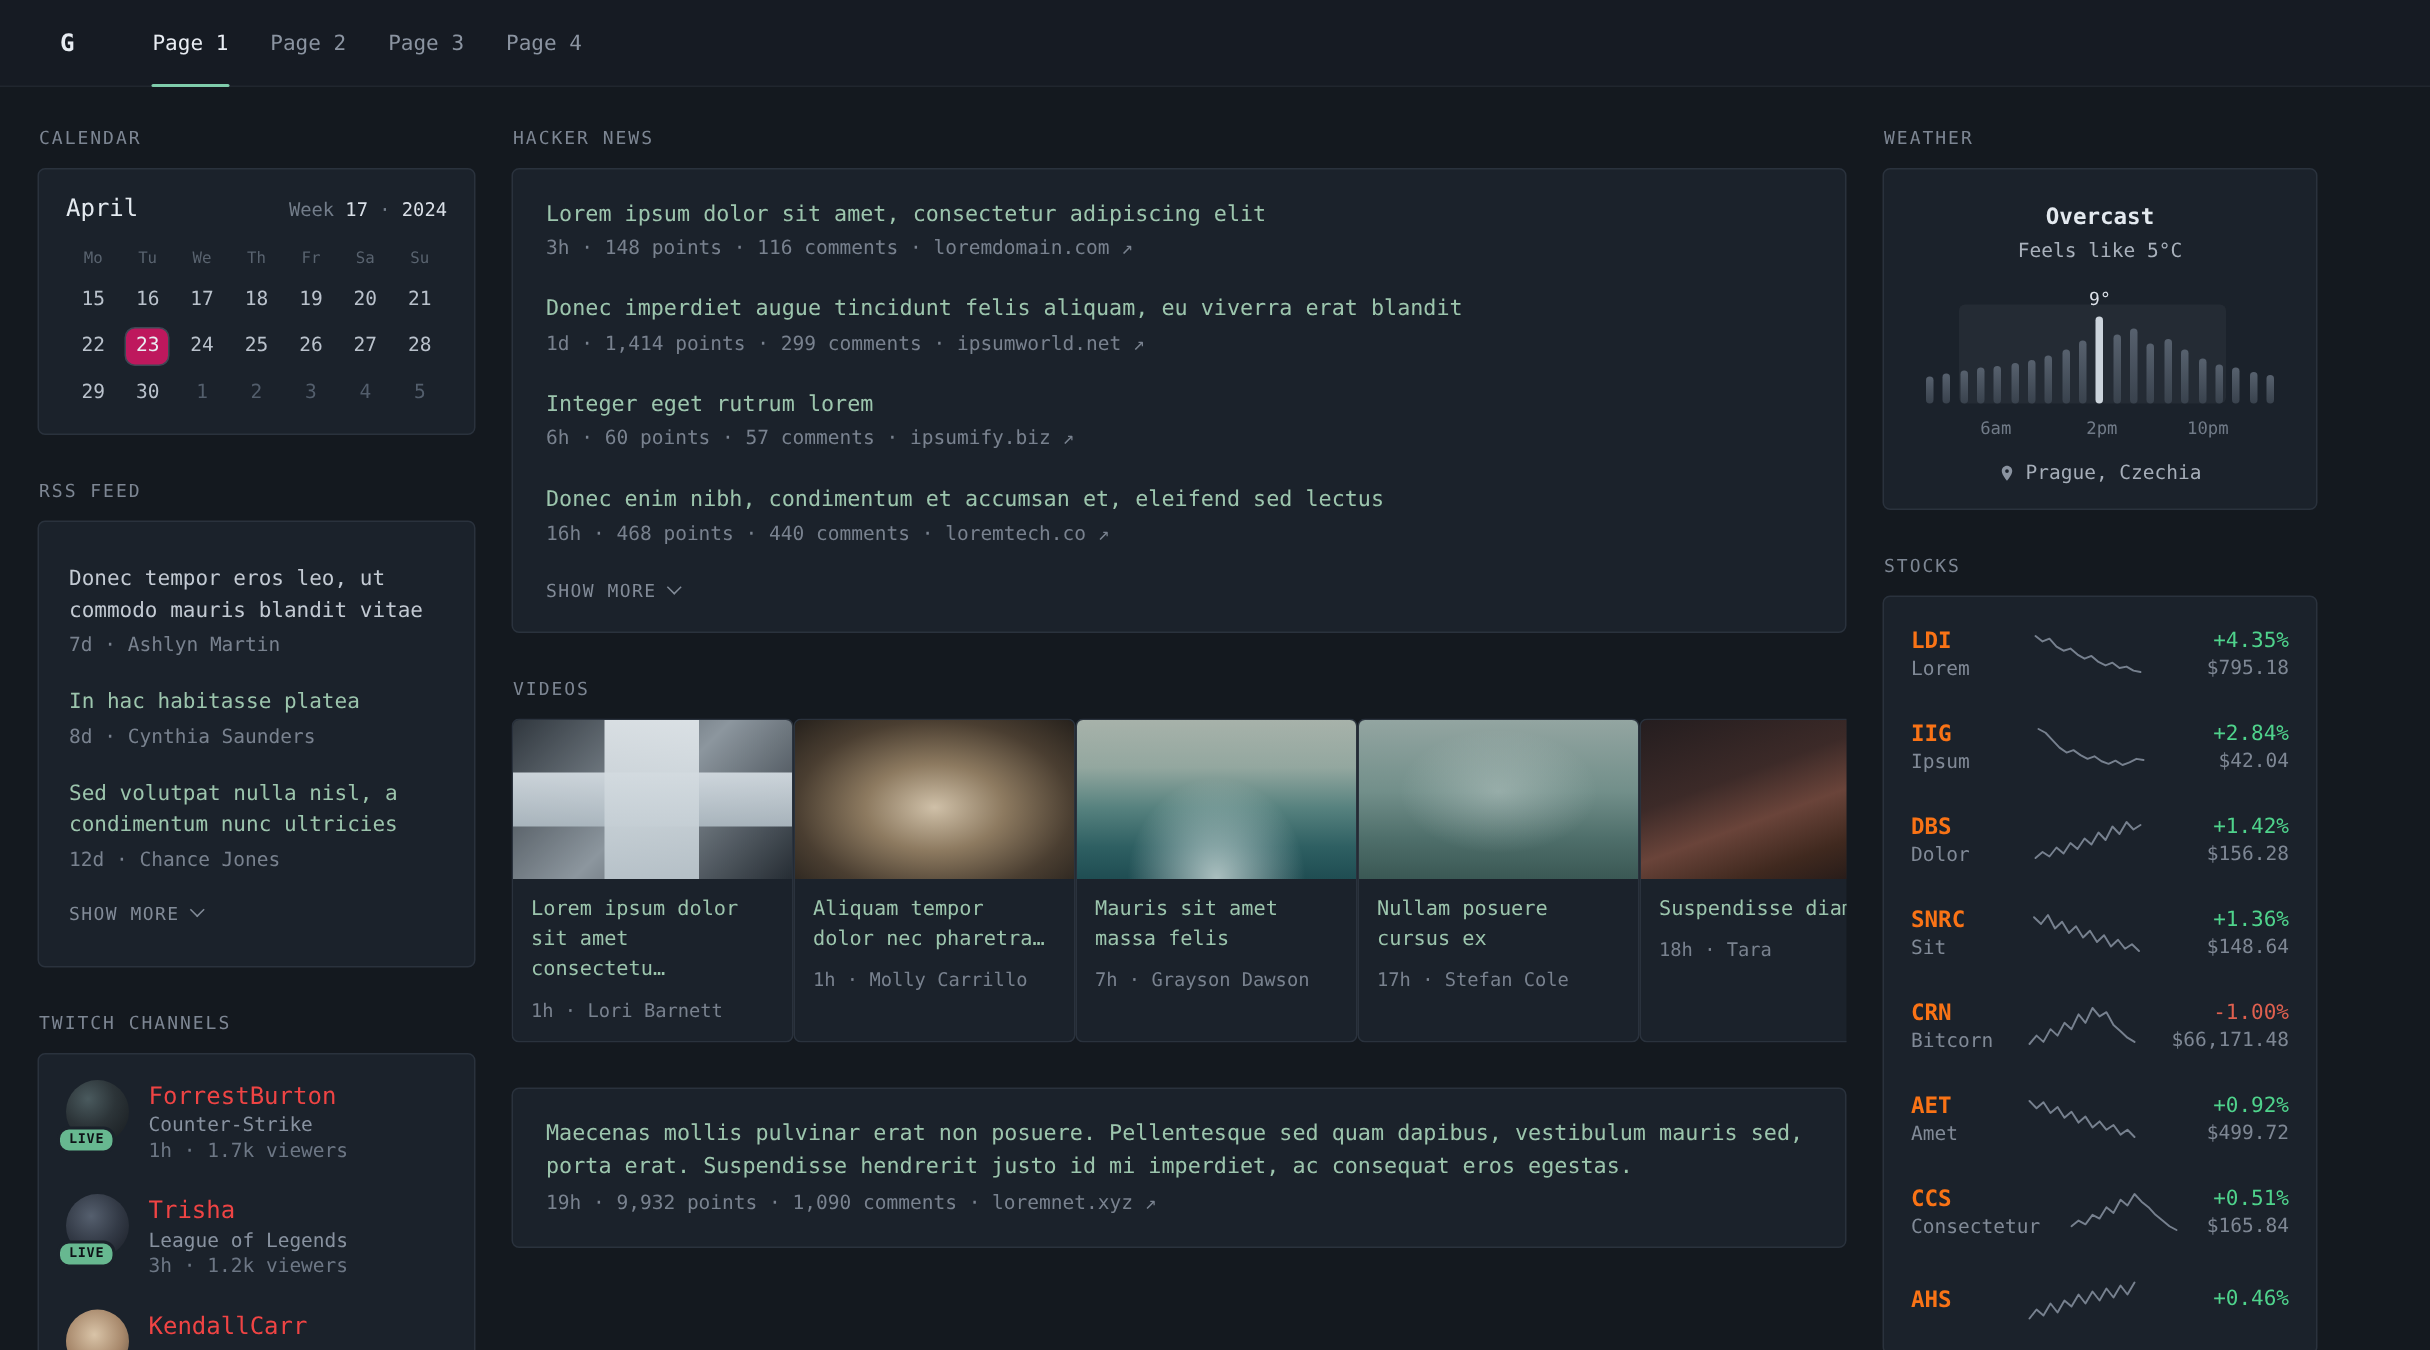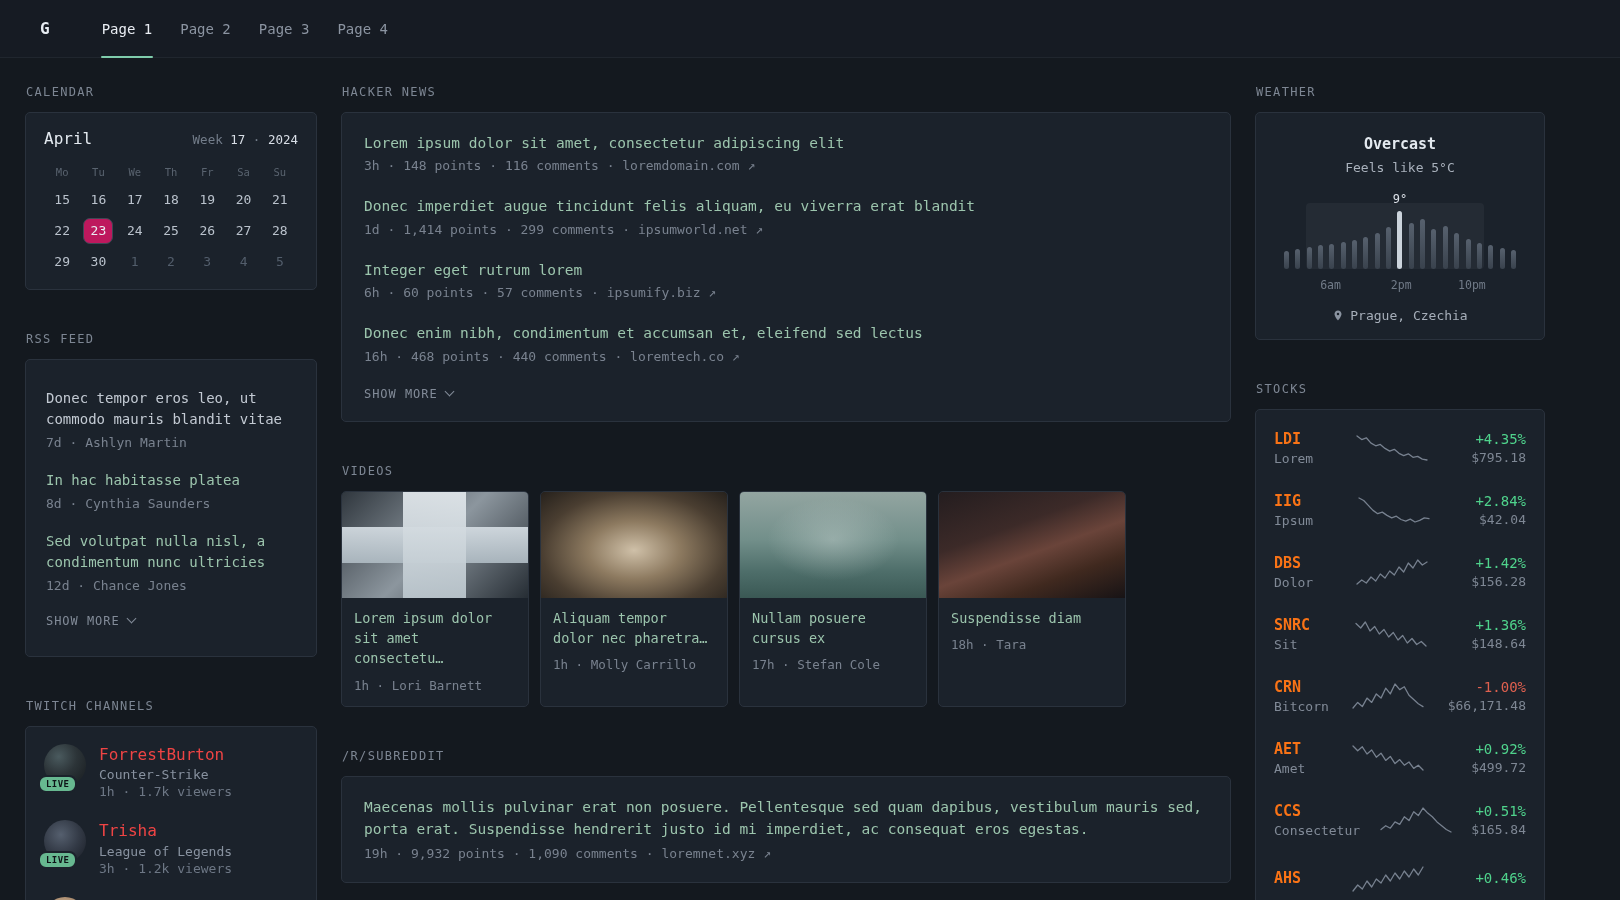--- a/index.html
+++ b/index.html
@@ -18,21 +18,21 @@
   
   nav{height:58px;display:flex;align-items:stretch;padding:0 25px;border-bottom:1px solid var(--nav-border);background:#161b23;}
   .logo{align-self:center;font-size:16px;font-weight:bold;color:#e7ecf2;margin:0 38px 0 15px;}
   .tabs{display:flex;align-items:stretch;}
   .tab{position:relative;display:flex;align-items:center;padding:0 14px;color:#8b94a1;font-size:14px;cursor:pointer;}
   .tab.active{color:#e9edf3;}
   .tab.active::after{content:'';position:absolute;left:13px;right:13px;bottom:-1px;height:2px;background:var(--accent);border-radius:1px;}
 
   
   main{display:grid;grid-template-columns:292px 890px 290px;column-gap:24px;padding:27px 25px 0;align-items:start;}
-  section.widget{margin-bottom:42px;}
+  section.widget{margin-bottom:30px;}
   .wtitle{font-size:12px;font-weight:400;letter-spacing:.11em;color:#7d8693;margin:0 0 13px 1px;text-transform:uppercase;}
   .card{background:var(--card);border:1px solid var(--border);border-radius:5px;}
 
   
   .cal{padding:16px 18px 12px;}
   .cal-head{display:flex;justify-content:space-between;align-items:baseline;}
   .cal-month{font-size:16px;color:#e4eaf0;font-weight:500;}
   .cal-week{font-size:12.5px;}
   .cal-week .dim{color:#737d8a;}
   .cal-week .lit{color:#d9dfe7;}
@@ -65,21 +65,21 @@
   .channel:last-of-type{margin-bottom:0;}
   .avatar-wrap{position:relative;width:42px;height:42px;flex:none;}
   .avatar{width:42px;height:42px;border-radius:50%;}
   .live-badge{display:none;position:absolute;left:-6px;bottom:-7px;background:#67b890;color:#0e1217;font-size:9px;font-weight:bold;letter-spacing:.05em;padding:2px 6px;border-radius:8px;border:2px solid #1b222b;}
   .live-badge.on{display:inline-block;}
   .ch-name{font-size:16px;color:#ef4444;line-height:1.35;}
   .ch-game{font-size:13px;color:#8892a0;margin-top:2px;}
   .ch-meta{font-size:13px;color:#6d7785;margin-top:2px;}
 
   
-  .video-row{display:flex;gap:11px;overflow:hidden;cursor:grab;}
+  .video-row{display:flex;overflow:hidden;cursor:grab;}
   .video-card{width:188px;flex:none;background:var(--card);border:1px solid var(--border);border-radius:5px;cursor:pointer;}
   .video-thumb{height:106px;border-radius:4px 4px 0 0;}
   .video-body{padding:10px 12px 13px;}
   .video-title{color:var(--link);font-size:13.5px;line-height:1.5;}
   .video-meta{color:#79828f;font-size:12.5px;margin-top:9px;white-space:nowrap;overflow:hidden;}
 
   
   .weather-card{padding:22px 20px 16px;text-align:center;}
   .w-cond{font-size:15px;font-weight:600;color:#e3e9ef;}
   .w-feels{font-size:13px;color:#a9b1bc;margin-top:7px;}
@@ -373,20 +373,27 @@
           </div>
 
           <div class="video-card">
             <div class="video-thumb" style="background: radial-gradient(at 50% 55%, rgb(207, 192, 168) 0%, rgb(141, 122, 96) 35%, rgb(74, 62, 49) 70%, rgb(38, 33, 28) 100%);"></div>
             <div class="video-body">
               <div class="video-title">Aliquam tempor dolor nec pharetra…</div>
               <div class="video-meta">1h · Molly Carrillo</div>
             </div>
           </div>
 
+          <div class="video-card">
+            <div class="video-thumb" style="background: radial-gradient(at 50% 100%, rgba(230, 240, 238, 0.7) 0%, rgba(230, 240, 238, 0) 45%), linear-gradient(rgb(167, 178, 170) 0%, rgb(147, 167, 159) 30%, rgb(87, 130, 127) 55%, rgb(46, 95, 98) 80%, rgb(31, 77, 82) 100%);"></div>
+            <div class="video-body">
+              <div class="video-title">Mauris sit amet massa felis</div>
+              <div class="video-meta">7h · Grayson Dawson</div>
+            </div>
+          </div>
 
           <div class="video-card">
             <div class="video-thumb" style="background: radial-gradient(at 50% 45%, rgba(220, 228, 226, 0.35) 0%, rgba(220, 228, 226, 0) 50%), linear-gradient(rgb(147, 165, 161) 0%, rgb(114, 143, 138) 45%, rgb(78, 110, 106) 75%, rgb(58, 88, 84) 100%);"></div>
             <div class="video-body">
               <div class="video-title">Nullam posuere cursus ex</div>
               <div class="video-meta">17h · Stefan Cole</div>
             </div>
           </div>
 
           <div class="video-card">
@@ -394,21 +401,20 @@
             <div class="video-body">
               <div class="video-title">Suspendisse diam</div>
               <div class="video-meta">18h · Tara</div>
             </div>
           </div>
 
       </div>
     </section>
 
     <section class="widget reddit">
-      <h2 class="wtitle">/R/SUBREDDIT</h2>
       <div class="card feed">
 
           <div class="feed-item">
             <div class="feed-title">Maecenas mollis pulvinar erat non posuere. Pellentesque sed quam dapibus, vestibulum mauris sed, porta erat. Suspendisse hendrerit justo id mi imperdiet, ac consequat eros egestas.</div>
             <div class="feed-meta">19h · 9,932 points · 1,090 comments · loremnet.xyz ↗</div>
           </div>
 
       </div>
     </section>
 

